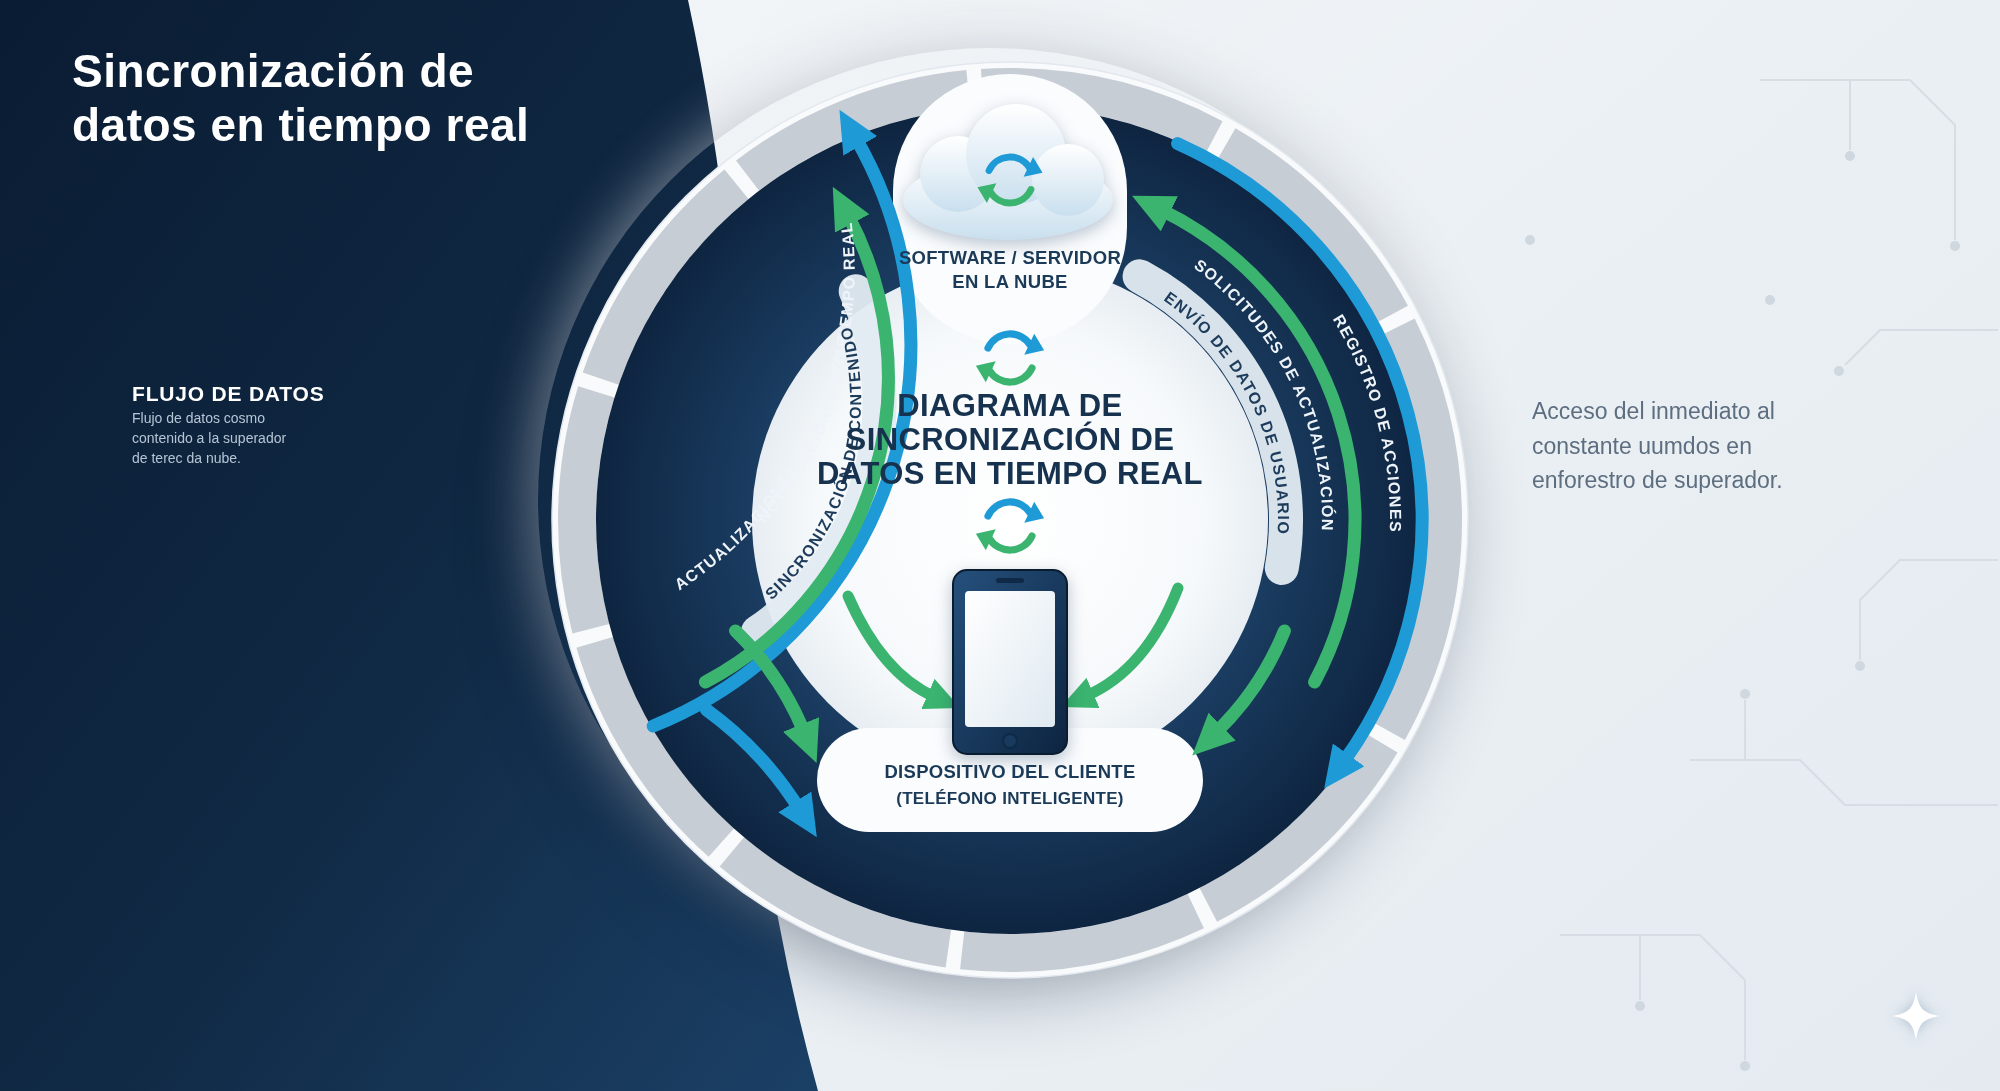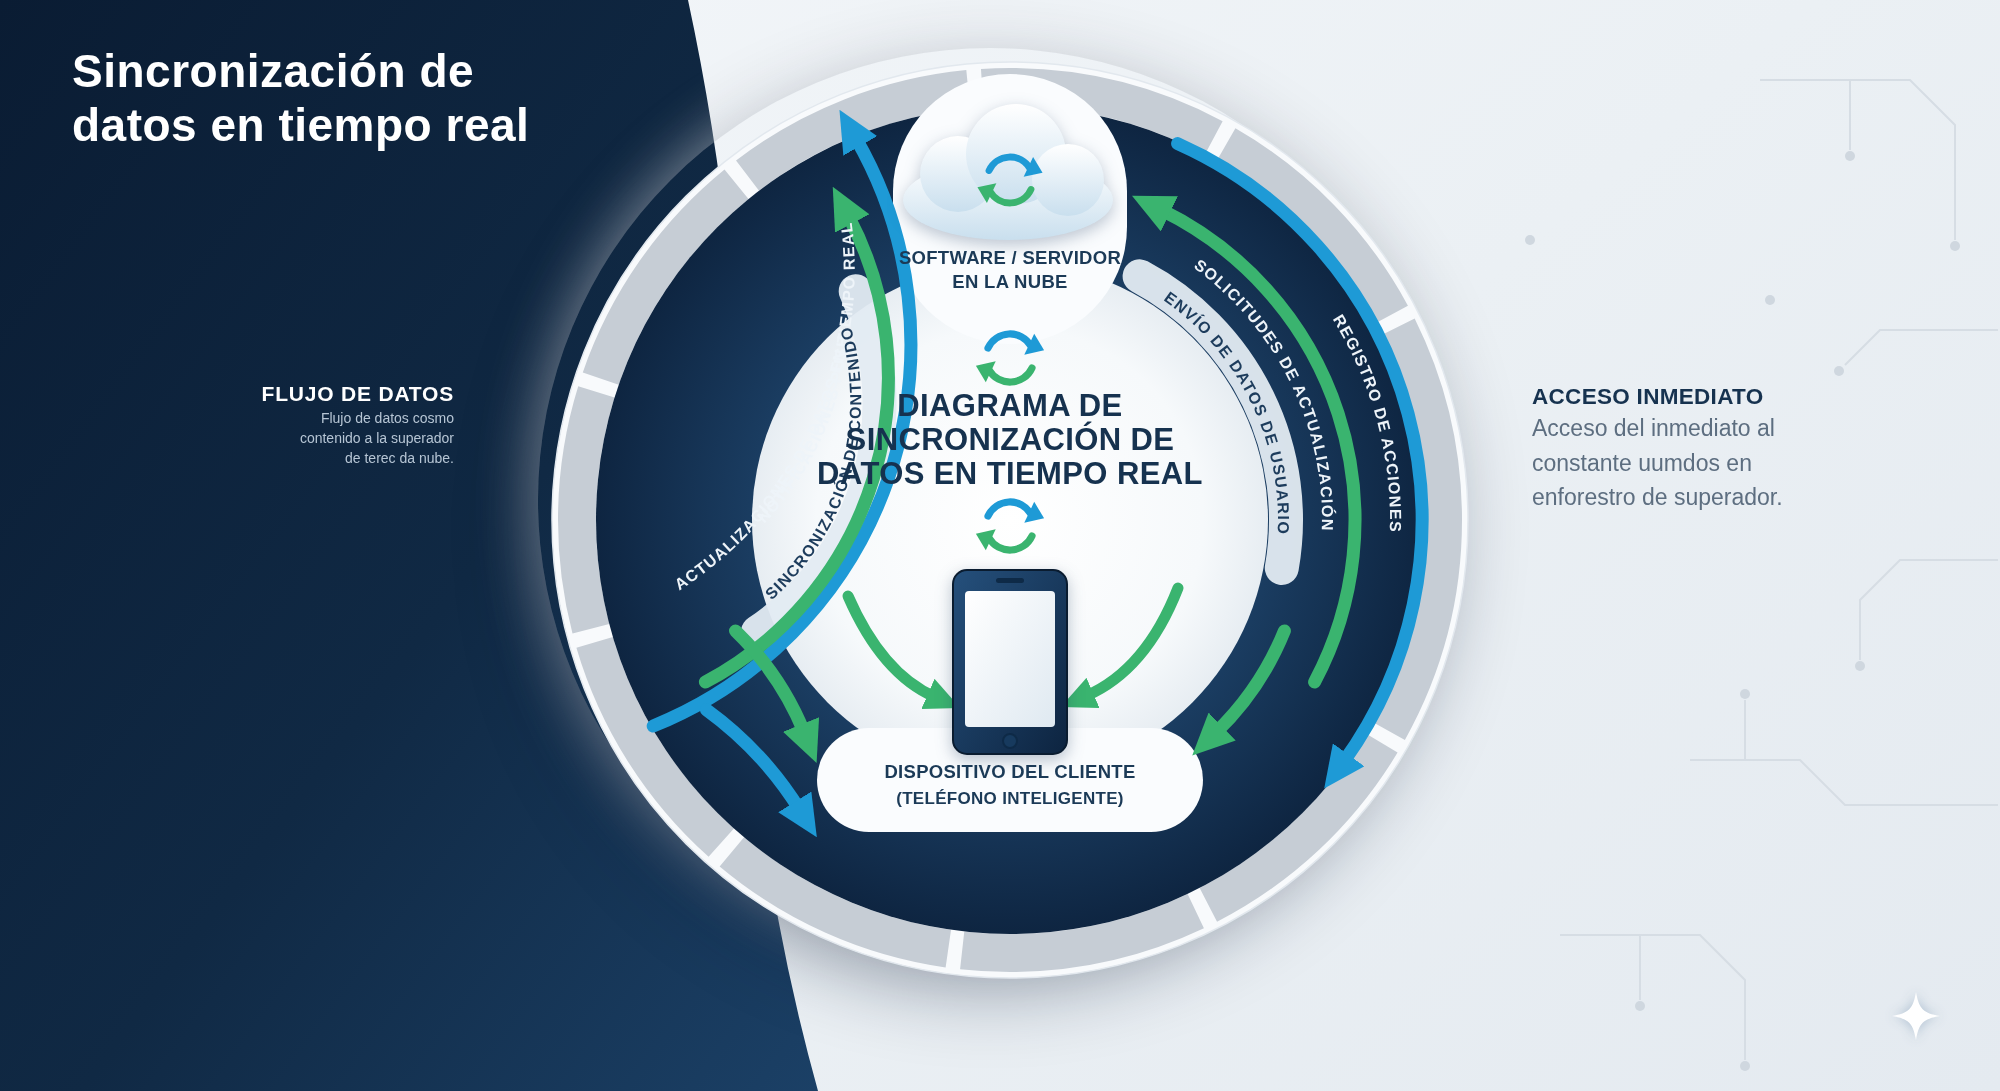--- a/index.html
+++ b/index.html
@@ -12,21 +12,21 @@
   .bg-svg{position:absolute;left:0;top:0;}
   .shadow-disc{
     position:absolute;left:538px;top:48px;width:904px;height:904px;border-radius:50%;
     box-shadow:0 30px 80px rgba(8,25,50,.45), 0 0 60px rgba(255,255,255,.6);
   }
   .diagram-svg{position:absolute;left:530px;top:40px;}
   .main-title{
     position:absolute;left:72px;top:44px;color:#ffffff;
     font-size:46px;font-weight:700;line-height:1.18;letter-spacing:.5px;
   }
-  .left-note{position:absolute;left:114px;top:380px;width:340px;text-align:right;}
+  .left-note{position:absolute;left:132px;top:380px;width:340px;text-align:left;}
   .left-note .h{font-size:21px;font-weight:700;color:#ffffff;letter-spacing:.8px;line-height:1.32;}
   .left-note .b{font-size:14px;color:#b6c5d4;line-height:1.45;}
   .left-note .b:first-of-type{margin-top:12px;}
   .right-note{position:absolute;left:1532px;top:382px;width:340px;text-align:left;}
   .right-note .h{font-size:22.5px;font-weight:700;color:#16324f;line-height:1.3;letter-spacing:.3px;}
   .right-note .b{font-size:23px;color:#5d6e80;line-height:1.5;}
   .right-note .b:first-of-type{margin-top:12px;}
   .ring-label{font-weight:700;font-size:16px;letter-spacing:1.3px;}
   .ring-label.light{fill:#eef4f9;}
   .ring-label.dark{fill:#1d3c5c;}
@@ -191,19 +191,18 @@
     <div>datos en tiempo real</div>
   </div>
   <div class="left-note">
     <div class="h">FLUJO DE DATOS</div>
     <div class="b">Flujo de datos cosmo</div>
     <div class="b">contenido a la superador</div>
     <div class="b">de terec da nube.</div>
   </div>
 
   <div class="right-note">
-    <div class="h">ACCESO INMEDIATO</div>
     <div class="b">Acceso del inmediato al</div>
     <div class="b">constante uumdos en</div>
     <div class="b">enforestro de superador.</div>
   </div>
 
 </div>
 
 </body></html>

